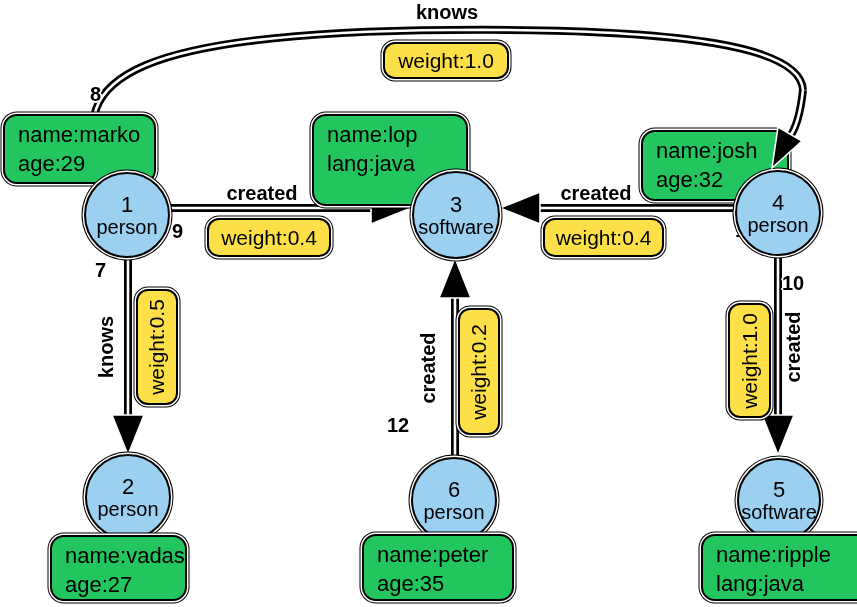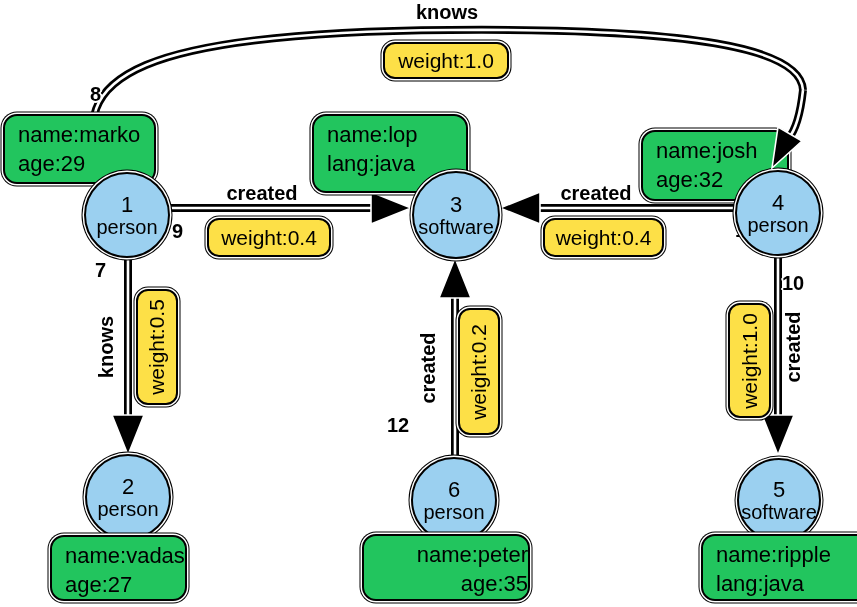--- a/index.html
+++ b/index.html
@@ -58,34 +58,34 @@
 
     <path class="eline" d="M455,458 L455,296"></path>
     <path class="eline-core" d="M455,458 L455,296"></path>
     <polygon class="ehead" points="455,258 439,298 471,298"></polygon>
   </svg>
 
   <div class="prop-box" style="left:3px;top:114px;width:153px;height:70px;">
     <div>name:marko</div>
     <div>age:29</div>
   </div>
-  <div class="prop-box" style="left:312px;top:114px;width:156px;height:79px;">
+  <div class="prop-box" style="left:312px;top:114px;width:156px;height:92px;">
     <div>name:lop</div>
     <div>lang:java</div>
   </div>
   <div class="prop-box" style="left:641px;top:114px;width:148px;height:71px;margin-top:16px;">
     <div>name:josh</div>
     <div>age:32</div>
   </div>
 
   <div class="prop-box front" style="left:50px;top:535px;width:137px;height:66px;">
     <div>name:vadas</div>
     <div>age:27</div>
   </div>
-  <div class="prop-box front" style="left:362px;top:534px;width:168px;height:67px;text-align:right;">
+  <div class="prop-box front" style="left:362px;top:534px;width:152px;height:67px;">
     <div>name:peter</div>
     <div>age:35</div>
   </div>
   <div class="prop-box front" style="left:701px;top:534px;width:180px;height:67px;">
     <div>name:ripple</div>
     <div>lang:java</div>
   </div>
 
   <div class="node" style="left:84px;top:172px;width:86px;height:86px;">
     <div class="node-id">1</div>

